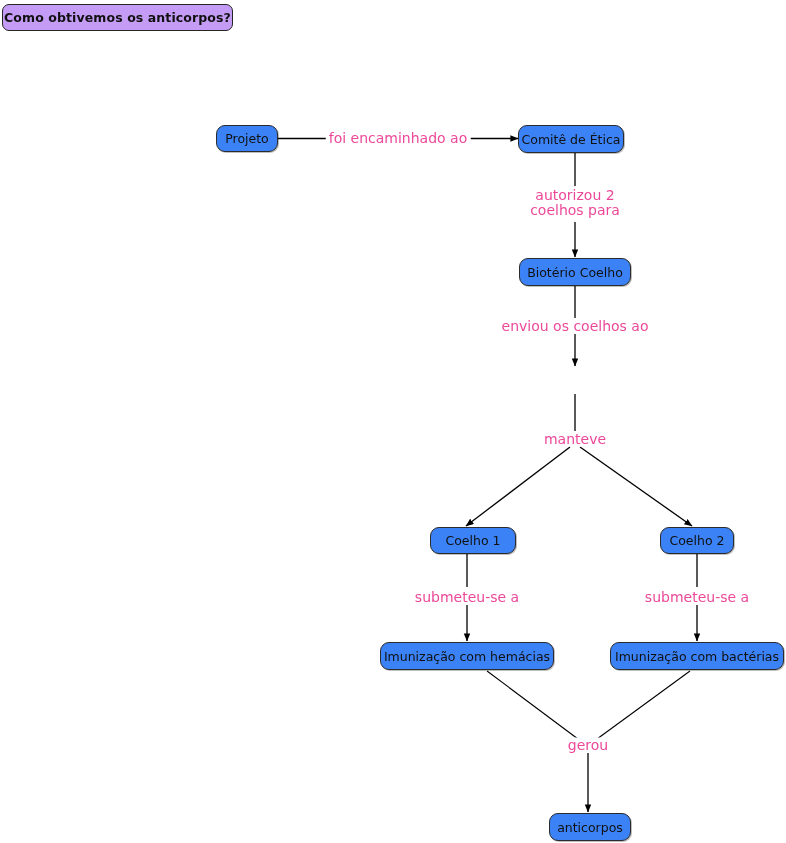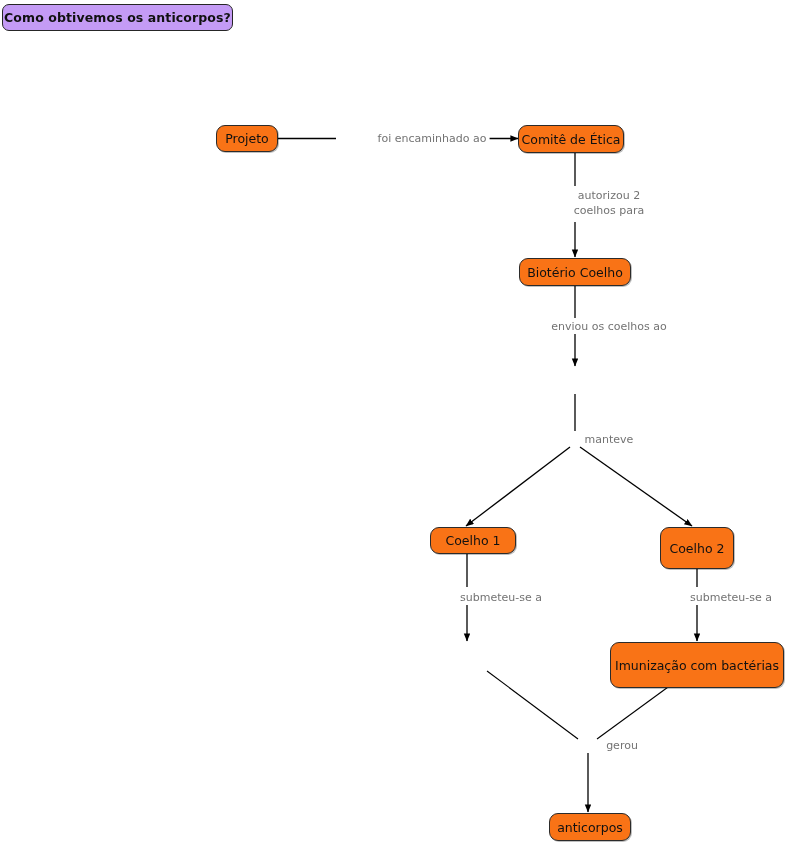--- a/index.html
+++ b/index.html
@@ -43,44 +43,43 @@
     letter-spacing: 0.1px;
     color: #111111;
     white-space: nowrap;
     text-align: center;
   }
 
   
   .node {
     position: absolute;
     box-sizing: border-box;
-    background: #f97316;
+    background: #3b82f6;
     border: 1.5px solid #2b2b2b;
     border-radius: 9px;
     display: flex;
     align-items: center;
     justify-content: center;
     font-size: 12.5px;
     color: #111111;
     white-space: nowrap;
     box-shadow: 1px 1px 0 rgba(0,0,0,0.25);
   }
 
   
   .edge-label {
     position: absolute;
     background: #ffffff;
-    font-size: 11px;
-    color: #737373;
+    font-size: 14px;
+    color: #ec4899;
     line-height: 15px;
     text-align: center;
     white-space: nowrap;
     padding: 0 3px;
     transform: translate(-50%, -50%);
-    margin-left: 34px;
   }
   .edge-label.two-line {
     white-space: normal;
   }
 </style>
 </head>
 <body>
 
 <div id="canvas">
 
@@ -123,24 +122,25 @@
 
   <div class="node" style="left:216px; top:125px; width:62px; height:27px;">Projeto</div>
 
   <div class="node" style="left:518px; top:125px; width:106px; height:28px;">Comitê de Ética</div>
 
   <div class="node" style="left:519px; top:258px; width:112px; height:28px;">Biotério Coelho</div>
 
 
   <div class="node" style="left:430px; top:527px; width:86px; height:27px;">Coelho 1</div>
 
-  <div class="node" style="left:660px; top:527px; width:74px; height:42px;">Coelho 2</div>
+  <div class="node" style="left:660px; top:527px; width:74px; height:27px;">Coelho 2</div>
 
+  <div class="node" style="left:380px; top:642px; width:174px; height:28px;">Imunização com hemácias</div>
 
-  <div class="node" style="left:610px; top:642px; width:174px; height:46px;">Imunização com bactérias</div>
+  <div class="node" style="left:610px; top:642px; width:174px; height:28px;">Imunização com bactérias</div>
 
   <div class="node" style="left:549px; top:813px; width:82px; height:28px;">anticorpos</div>
 
   <div class="edge-label" style="left:398px; top:138px;">foi encaminhado ao</div>
 
   <div class="edge-label two-line" style="left:575px; top:203px; width:110px;">
     <span>autorizou 2</span><br>
     <span>coelhos para</span>
   </div>
 

